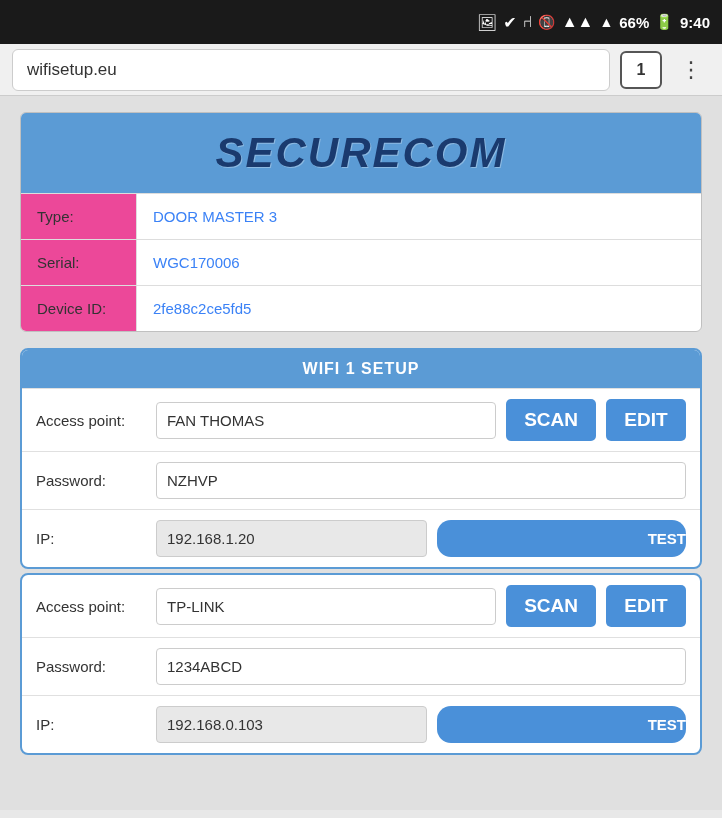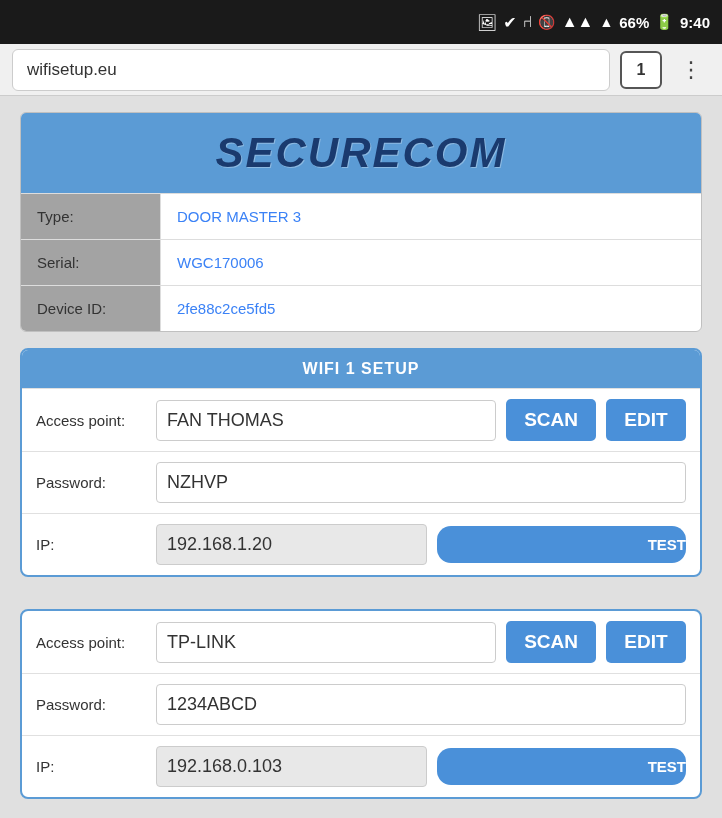--- a/index.html
+++ b/index.html
@@ -107,39 +107,39 @@
       text-shadow: 1px 1px 0 rgba(255,255,255,0.3);
       font-family: Arial Black, sans-serif;
     }
 
     .info-row {
       display: flex;
       border-top: 1px solid #ddd;
       padding: 0;
     }
     .info-label {
-      width: 140px;
+      width: 116px;
       padding: 14px 16px;
       color: #333;
       font-size: 15px;
       border-right: 1px solid #ddd;
-      background: #a3a3a3;
+      background: #ec4899;
     }
     .info-value {
       padding: 14px 16px;
       color: #3b82f6;
       font-size: 15px;
     }
 
     
     .wifi-card {
       background: white;
       border: 2px solid #5b9bd5;
       border-radius: 8px;
-      margin-bottom: 32px;
+      margin-bottom: 4px;
       overflow: hidden;
     }
 
     .wifi-card-header {
       background: #5b9bd5;
       padding: 10px;
       text-align: center;
       color: white;
       font-size: 16px;
       font-weight: bold;
@@ -160,21 +160,21 @@
       width: 110px;
       font-size: 15px;
       color: #333;
       flex-shrink: 0;
     }
     .wifi-input {
       flex: 1;
       border: 1px solid #ccc;
       border-radius: 4px;
       padding: 9px 10px;
-      font-size: 18px;
+      font-size: 15px;
       color: #333;
       background: white;
     }
     .wifi-input.ip-input {
       background: #e8e8e8;
     }
     .btn-blue {
       background: #4a90d9;
       color: white;
       border: none;

